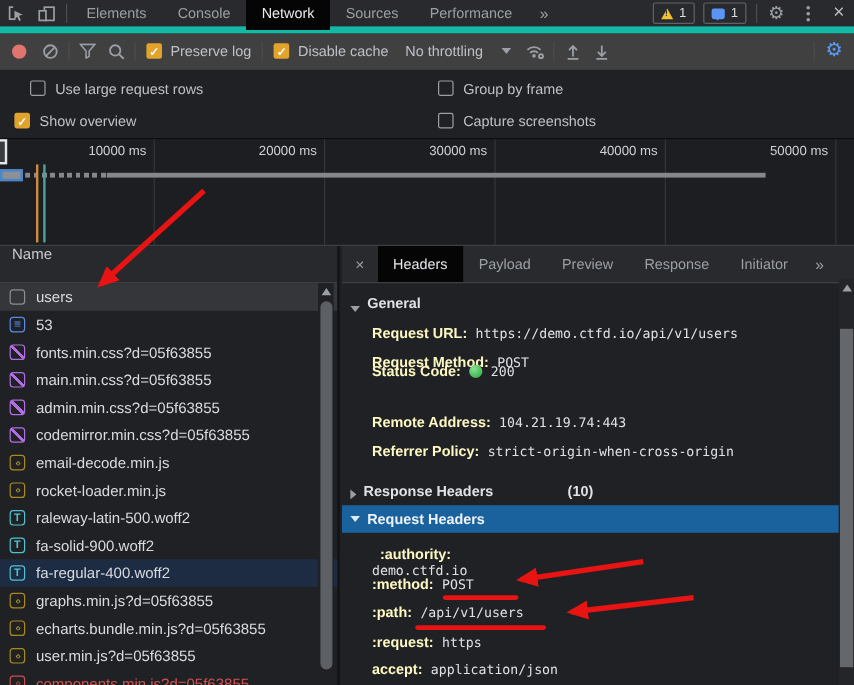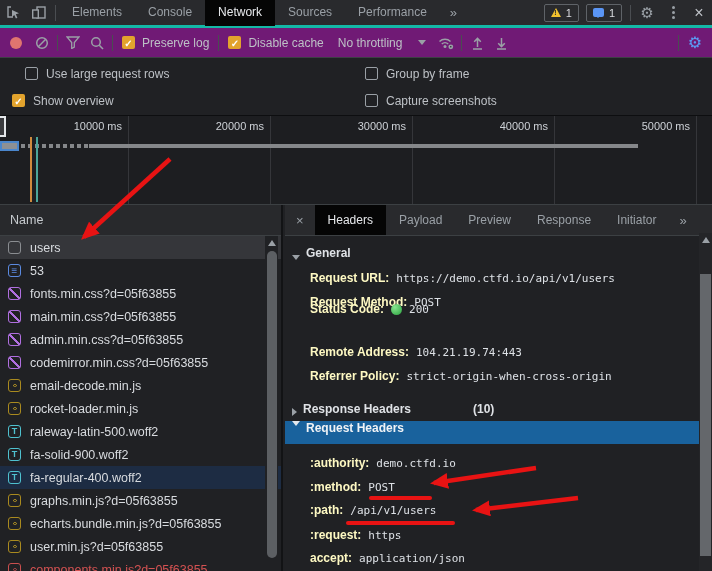--- a/index.html
+++ b/index.html
@@ -1,42 +1,42 @@
 <!DOCTYPE html>
 <html><head>
 <meta charset="utf-8">
 <style>
   html,body{margin:0;padding:0;background:#111;}
   .app{position:relative;width:712px;height:571px;background:#202124;overflow:hidden;
        font-family:"Liberation Sans",sans-serif;color:#e8eaed;-webkit-font-smoothing:antialiased;}
 
   
   .tabbar{position:absolute;top:0;left:0;right:0;height:28px;background:#292a2d;
-          border-bottom:3px solid #14b8a6;display:flex;align-items:center;box-sizing:border-box;}
+          border-bottom:6px solid #14b8a6;display:flex;align-items:center;box-sizing:border-box;}
   .icbtn{width:26px;height:27px;display:flex;align-items:center;justify-content:center;flex:none;}
   .vsep{width:1px;height:16px;background:#4a4d51;margin:0 3px;flex:none;}
   .tab{padding:0 13px;line-height:27px;font-size:12px;color:#9aa0a6;flex:none;}
   .tab.active{background:#050505;color:#e8eaed;height:27px;}
   .chev{color:#9aa0a6;font-size:13px;padding:0 10px;}
   .spacer{flex:1;}
   .badge{display:flex;align-items:center;gap:5px;border:1px solid #5f6368;border-radius:2px;
          height:18px;padding:0 6px;font-size:11px;color:#dadce0;margin-left:7px;flex:none;box-sizing:border-box;}
   .tri-warn{width:0;height:0;border-left:5px solid transparent;border-right:5px solid transparent;
             border-bottom:9px solid #f2c12e;position:relative;}
   .tri-warn::after{content:"!";position:absolute;left:-1.5px;top:1px;font-size:7px;font-weight:bold;color:#292a2d;}
   .bub{width:11px;height:9px;background:#5a95f5;border-radius:2px;position:relative;}
   .bub::after{content:"";position:absolute;left:2px;bottom:-4px;border:3px solid transparent;border-top-color:#5a95f5;}
   .gear{font-size:15px;color:#9aa0a6;line-height:1;}
   .gear.blue{color:#5b9cf5;font-size:16px;}
   .kebab{display:flex;flex-direction:column;gap:2px;}
   .kebab i{width:3px;height:3px;border-radius:50%;background:#9aa0a6;}
   .xclose{font-size:16px;color:#bdc1c6;line-height:1;}
 
   
-  .nettb{position:absolute;top:28px;left:0;right:0;height:30px;background:#701a75;
+  .nettb{position:absolute;top:28px;left:0;right:0;height:30px;background:#404040;
          border-bottom:1px solid #3c4043;display:flex;align-items:center;box-sizing:border-box;padding-left:8px;}
   .rec{width:12px;height:12px;border-radius:50%;background:#e0756f;margin:0 8px 0 2px;flex:none;}
   .tbic{width:24px;height:24px;display:flex;align-items:center;justify-content:center;flex:none;}
   .cblabel{display:flex;align-items:center;gap:7px;font-size:12px;color:#bdc1c6;margin:0 6px;flex:none;}
   .cb{width:13px;height:13px;border-radius:2px;box-sizing:border-box;flex:none;}
   .cb.un{border:1.5px solid #9aa0a6;}
   .cb.ch{background:#e2a32d;text-align:center;}
   .cb.ch::after{content:"✓";color:#fff;font-size:10px;font-weight:bold;line-height:13px;}
   .ddown{display:flex;align-items:center;gap:16px;font-size:12px;color:#bdc1c6;margin:0 8px;flex:none;}
   .dcaret{width:0;height:0;border-left:4px solid transparent;border-right:4px solid transparent;border-top:5px solid #9aa0a6;}
@@ -52,21 +52,21 @@
   .ovhandle{position:absolute;left:-5px;top:0;width:11px;height:21px;border:2px solid #e4e7ea;background:#3a3b3e;box-sizing:border-box;}
   .ovchip{position:absolute;left:0;top:25px;width:19px;height:10px;background:#8d9094;border:2px solid #4a86cc;box-sizing:border-box;}
   .ovdash{position:absolute;left:21px;top:28px;width:68px;height:4px;
           background:repeating-linear-gradient(90deg,#85878a 0 4px,transparent 4px 7px);}
   .ovline{position:absolute;left:89px;top:28px;width:549px;height:4px;background:#85878a;}
   .evt{position:absolute;top:21px;bottom:2px;width:2px;}
 
   
   .lpanel{position:absolute;top:205px;left:0;width:283px;bottom:0;background:#202124;
           border-right:2px solid #121315;box-sizing:border-box;}
-  .lhead{height:31px;background:#28292c;border-bottom:1px solid #3c4043;display:flex;align-items:center;
+  .lhead{height:31px;background:#28292c;border-bottom:1px solid #3c4043;display:flex;align-items:flex-start;
          padding-left:10px;font-size:12.5px;color:#c6cace;box-sizing:border-box;}
   .lrow{height:23px;display:flex;align-items:center;padding-left:8px;gap:9px;font-size:12.5px;color:#d8dbdf;}
   .lrow.hover{background:#35363a;}
   .lrow.selected{background:#1d2c43;}
   .lrow.error{color:#d45252;}
   .fic{width:13px;height:13px;border-radius:3px;box-sizing:border-box;border:1.5px solid #8a8d91;
        display:flex;align-items:center;justify-content:center;flex:none;}
   .fic.doc{border-color:#5b8ae0;color:#5b8ae0;}     .fic.doc::before{content:"≡";font-size:10px;line-height:1;}
   .fic.css{border-color:#b06fe0;background:linear-gradient(45deg,transparent 42%,#b06fe0 42% 58%,transparent 58%);}
   .fic.js{border-color:#a98a1f;color:#d2ab25;}      .fic.js::before{content:"‹›";font-size:8px;letter-spacing:-1px;line-height:1;}
@@ -87,21 +87,21 @@
   .sechdr{position:absolute;left:7px;display:flex;gap:6px;align-items:flex-end;height:16px;
           font-weight:bold;font-size:12px;color:#dfe2e6;}
   .tdown{width:0;height:0;border-left:4px solid transparent;border-right:4px solid transparent;border-top:5px solid #9aa0a6;flex:none;}
   .tright{width:0;height:0;border-top:4px solid transparent;border-bottom:4px solid transparent;border-left:5px solid #9aa0a6;flex:none;}
   .hrow{position:absolute;left:25px;height:16px;display:flex;align-items:center;font-size:12px;white-space:nowrap;}
   .hlabel{font-weight:bold;color:#fef9c3;margin-right:7px;}
   .hval{font-family:"DejaVu Sans Mono",monospace;font-size:11px;color:#dde1e6;}
   .sdot{width:11px;height:11px;border-radius:50%;margin-right:7px;flex:none;
         background:radial-gradient(circle at 35% 30%,#86e48e,#2aa23e);}
   .reqbar{position:absolute;left:0;right:13px;top:216px;height:23px;background:#19629d;display:flex;
-          gap:6px;padding-left:7px;font-weight:bold;font-size:12px;color:#f0f3f6;box-sizing:border-box;}
+          align-items:center;gap:6px;padding-left:7px;font-weight:bold;font-size:12px;color:#f0f3f6;box-sizing:border-box;}
   .reqbar .tdown{border-top-color:#e3e8ee;}
   .cnt{position:absolute;left:181px;font-weight:bold;}
   .rsb{position:absolute;right:0;top:28px;width:13px;bottom:0;background:#242528;}
   .rsb .thumb{position:absolute;top:41px;height:282px;left:1px;width:11px;background:#64676b;}
 
   .anno{position:absolute;inset:0;pointer-events:none;z-index:50;}
   svg.icon{display:block;}
 </style>
 </head>
 <body>
@@ -357,21 +357,21 @@
       <span class="tright"></span>
       <span>Response Headers</span>
       <span class="cnt">(10)</span>
     </div>
 
     <div class="reqbar">
       <span class="tdown"></span>
       <span>Request Headers</span>
     </div>
 
-    <div class="hrow" style="top:250px;">
+    <div class="hrow" style="top:250px;flex-direction:column;">
       <span class="hlabel">:authority:</span>
       <span class="hval">demo.ctfd.io</span>
     </div>
     <div class="hrow" style="top:274px;">
       <span class="hlabel">:method:</span>
       <span class="hval">POST</span>
     </div>
     <div class="hrow" style="top:297px;">
       <span class="hlabel">:path:</span>
       <span class="hval">/api/v1/users</span>

